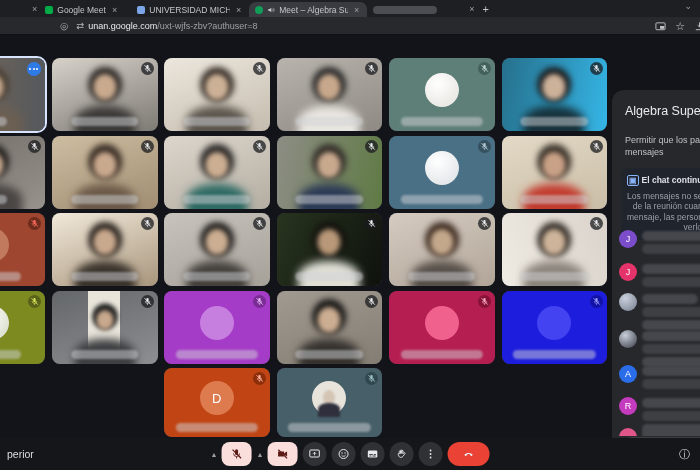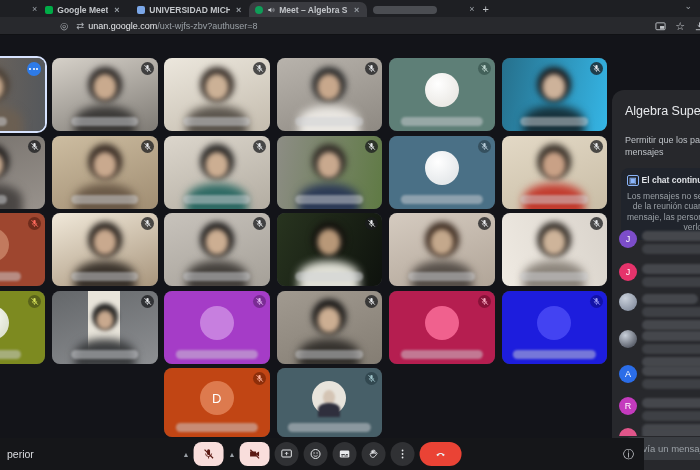--- a/index.html
+++ b/index.html
@@ -4,21 +4,21 @@
 <style>
   * { margin:0; padding:0; box-sizing:border-box; }
   html,body { width:700px; height:470px; overflow:hidden; background:#121317;
     font-family:"Liberation Sans", sans-serif; }
   #stage { position:absolute; inset:0; width:700px; height:470px; overflow:hidden; }
 
   
   .tabbar { position:absolute; left:0; top:0; width:700px; height:17px; background:#1e1f23;
     display:flex; align-items:center; color:#c3c6ca; font-size:8.5px; }
   .tab { display:flex; align-items:center; gap:4px; height:15px; margin-top:2px; padding:0 6px;
-    max-width:118px; white-space:nowrap; overflow:hidden;font-weight:bold; }
+    max-width:118px; white-space:nowrap; overflow:hidden; }
   .tab.active { background:#3a3b40; border-radius:7px 7px 0 0; }
   .tab .lbl { overflow:hidden; text-overflow:clip; }
   .fav { width:8px; height:8px; border-radius:2px; flex:0 0 auto; }
   .tclose { color:#9aa0a6; font-size:9px; padding:0 2px; cursor:default; }
   .blob { width:64px; height:8px; border-radius:4px; background:#4b4d52; filter:blur(.5px); }
   .newtab { color:#c3c6ca; font-size:11px; margin-left:6px; }
   .tabchev { position:absolute; right:8px; top:1px; color:#9aa0a6; font-size:9px; }
 
   .urlrow { position:absolute; left:0; top:17px; width:700px; height:18px; background:#28292d;
     display:flex; align-items:center; color:#9aa0a6; font-size:9px; border-bottom:1px solid #101114; }
@@ -70,21 +70,21 @@
   .msg { position:absolute; left:7px; display:flex; gap:5px; }
   .mav { width:18px; height:18px; border-radius:50%; flex:0 0 auto; display:flex; align-items:center;
     justify-content:center; font-size:9px; color:#fff; }
   .mlines { display:flex; flex-direction:column; gap:3px; padding-top:1px; position:relative; }
   .mline { height:10px; border-radius:6px; background:#45474c; filter:blur(1px); }
   .mline:nth-child(even){ background:#3e4045; }
   .chatInput { position:absolute; left:9px; top:347px; width:146px; height:23px; background:#3a3d42;
     border-radius:13px; display:flex; align-items:center; padding-left:10px; font-size:9.5px; color:#9aa0a6; }
 
   
-  .bottombar { position:absolute; left:0; top:438px; width:644px; height:32px; background:#151619;
+  .bottombar { position:absolute; left:0; top:438px; width:700px; height:32px; background:#151619;
     display:flex; align-items:center; }
   .bleft { position:absolute; left:7px; color:#dadce0; font-size:10.5px; }
   .controls { position:absolute; left:50%; top:50%; transform:translate(-50%,-50%);
     display:flex; align-items:center; gap:5px; }
   .chev { color:#9aa0a6; font-size:7px; margin-right:-1px; }
   .cbtn { width:24px; height:24px; border-radius:50%; background:#303134; display:flex;
     align-items:center; justify-content:center; color:#e8eaed; }
   .cbtn svg { width:12px; height:12px; }
   .cbtn.warn { width:30px; border-radius:8px; background:#f9dedc; color:#5c1a14; }
   .cbtn.end { width:42px; border-radius:13px; background:#ea4335; }

